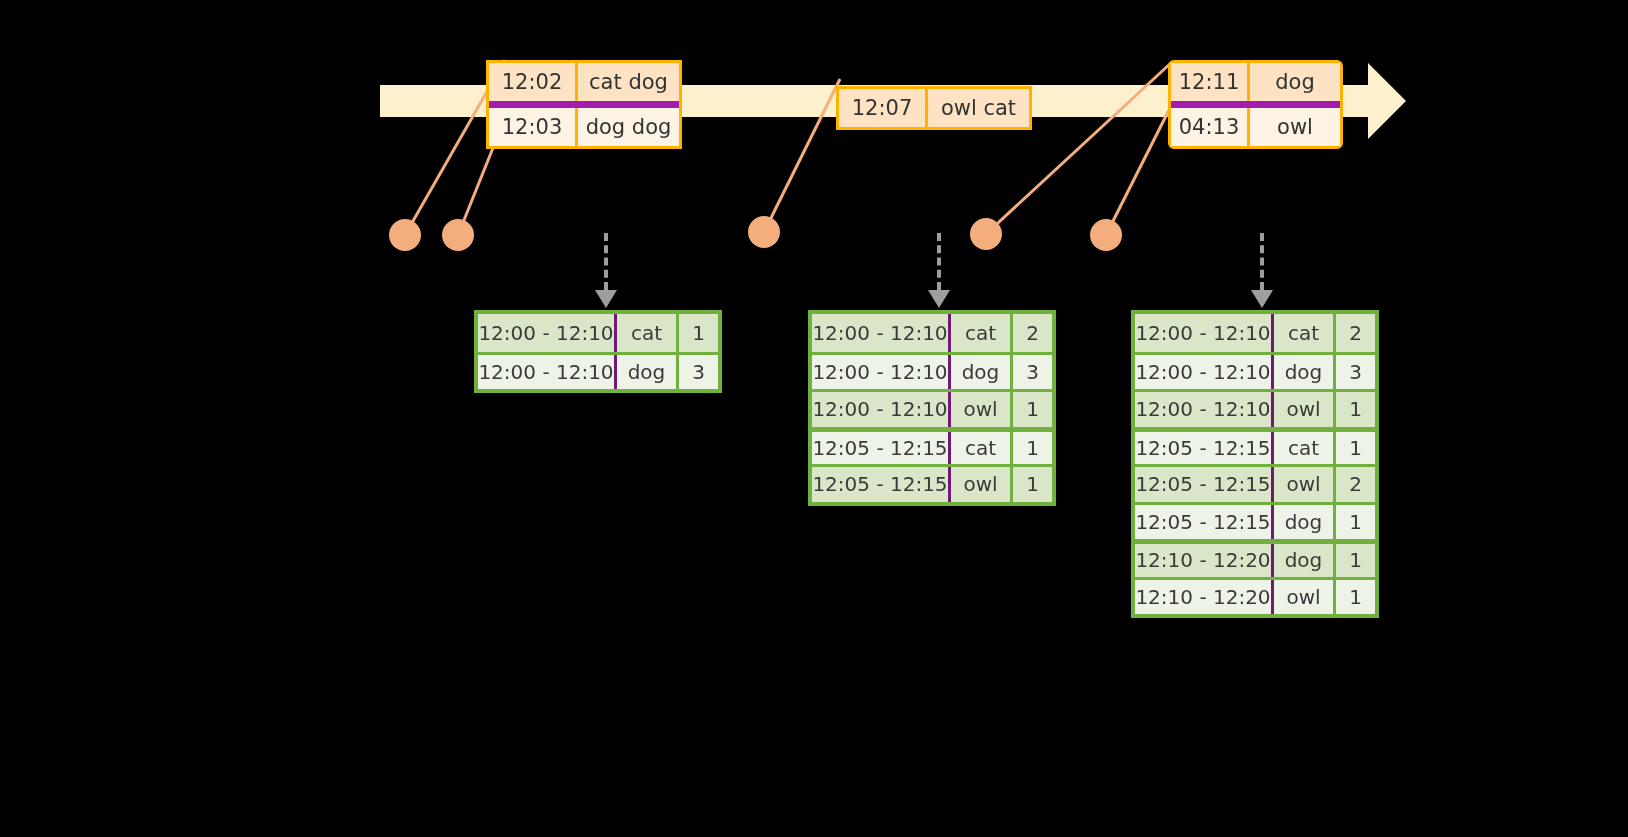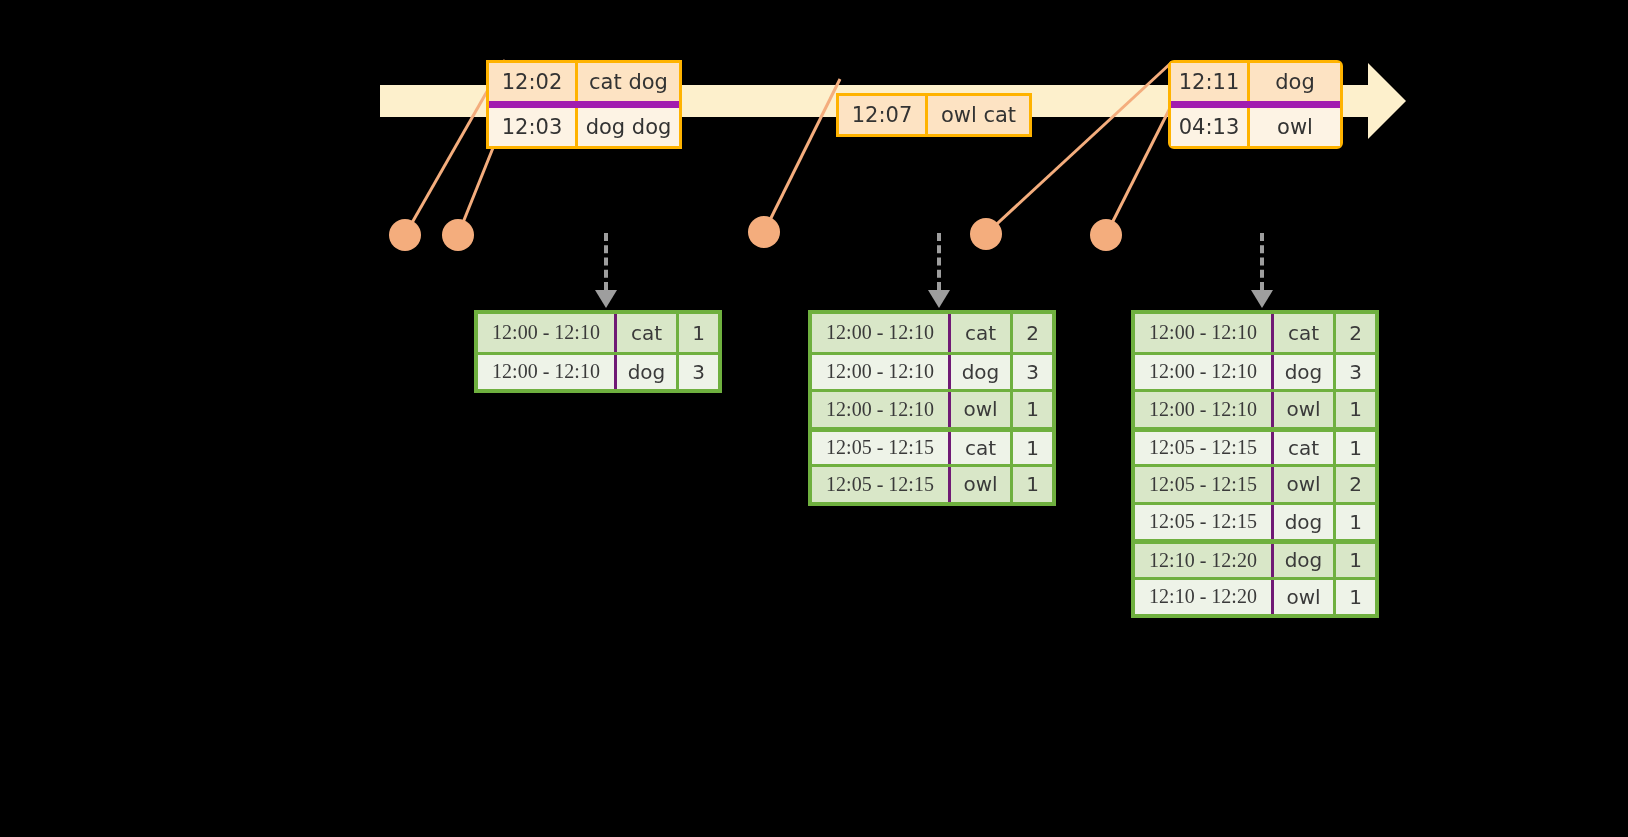--- a/index.html
+++ b/index.html
@@ -67,21 +67,21 @@
     width: 86px;
   }
   .event-cell.payload {
     border-left: 3px solid #ffb300;
     flex: 1;
   }
   .ev-shade-a { background: #fde3c3; }
   .ev-shade-b { background: #fdf3e4; }
 
   #event-box-1 { left: 486px; top: 60px;  width: 196px; }
-  #event-box-2 { left: 836px; top: 93px;  width: 196px; }
+  #event-box-2 { left: 836px; top: 86px;  width: 196px; }
   #event-box-3 { left: 1168px; top: 60px; width: 175px; border-radius: 6px; }
   #event-box-3 .event-cell.time { width: 76px; }
 
   
   .dot {
     position: absolute;
     width: 32px;
     height: 32px;
     border-radius: 50%;
     background: #f4ad7d;
@@ -102,21 +102,21 @@
   }
   .res-row + .res-row { border-top: 3px solid #6fb03f; }
   .res-cell {
     display: flex;
     align-items: center;
     justify-content: center;
     font-size: 20px;
     color: #3a3a3a;
     box-sizing: border-box;
   }
-  .res-cell.window { flex: 1; font-family: Liberation Serif, serif; }
+  .res-cell.window { flex: 1; }
   .res-cell.key    { width: 62px; border-left: 3px solid #701a75; }
   .res-cell.count  { width: 42px; border-left: 3px solid #6fb03f; }
   .row-shade-a { background: #d9e7c8; }
   .row-shade-b { background: #eef3e8; }
   .group-sep { border-top: 5px solid #6fb03f !important; }
 
   #result-table-1 { left: 474px;  top: 310px; width: 248px; }
   #result-table-2 { left: 808px;  top: 310px; width: 248px; }
   #result-table-3 { left: 1131px; top: 310px; width: 248px; }
   #result-table-1 .res-cell.window { }

